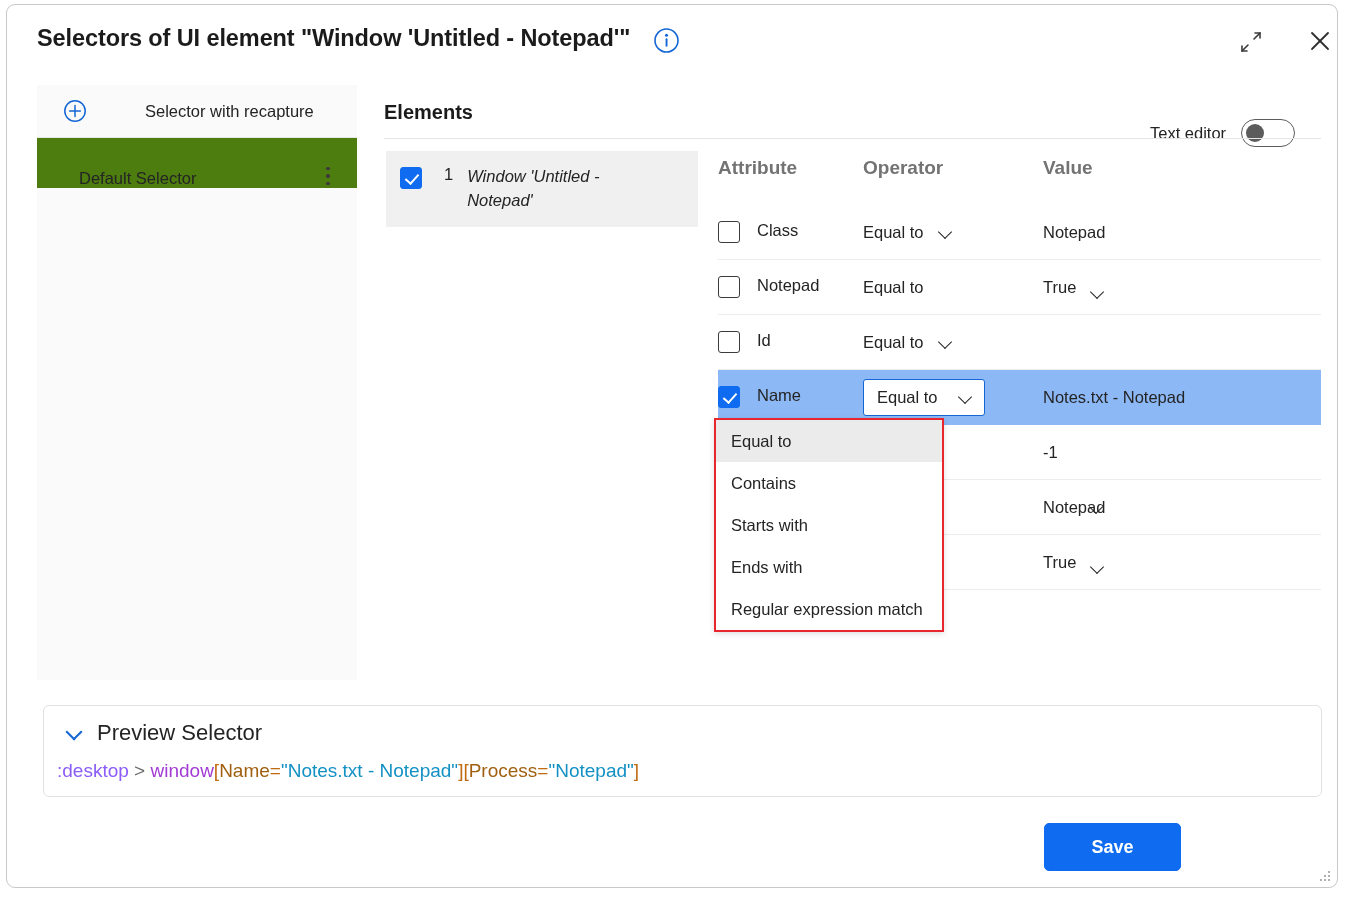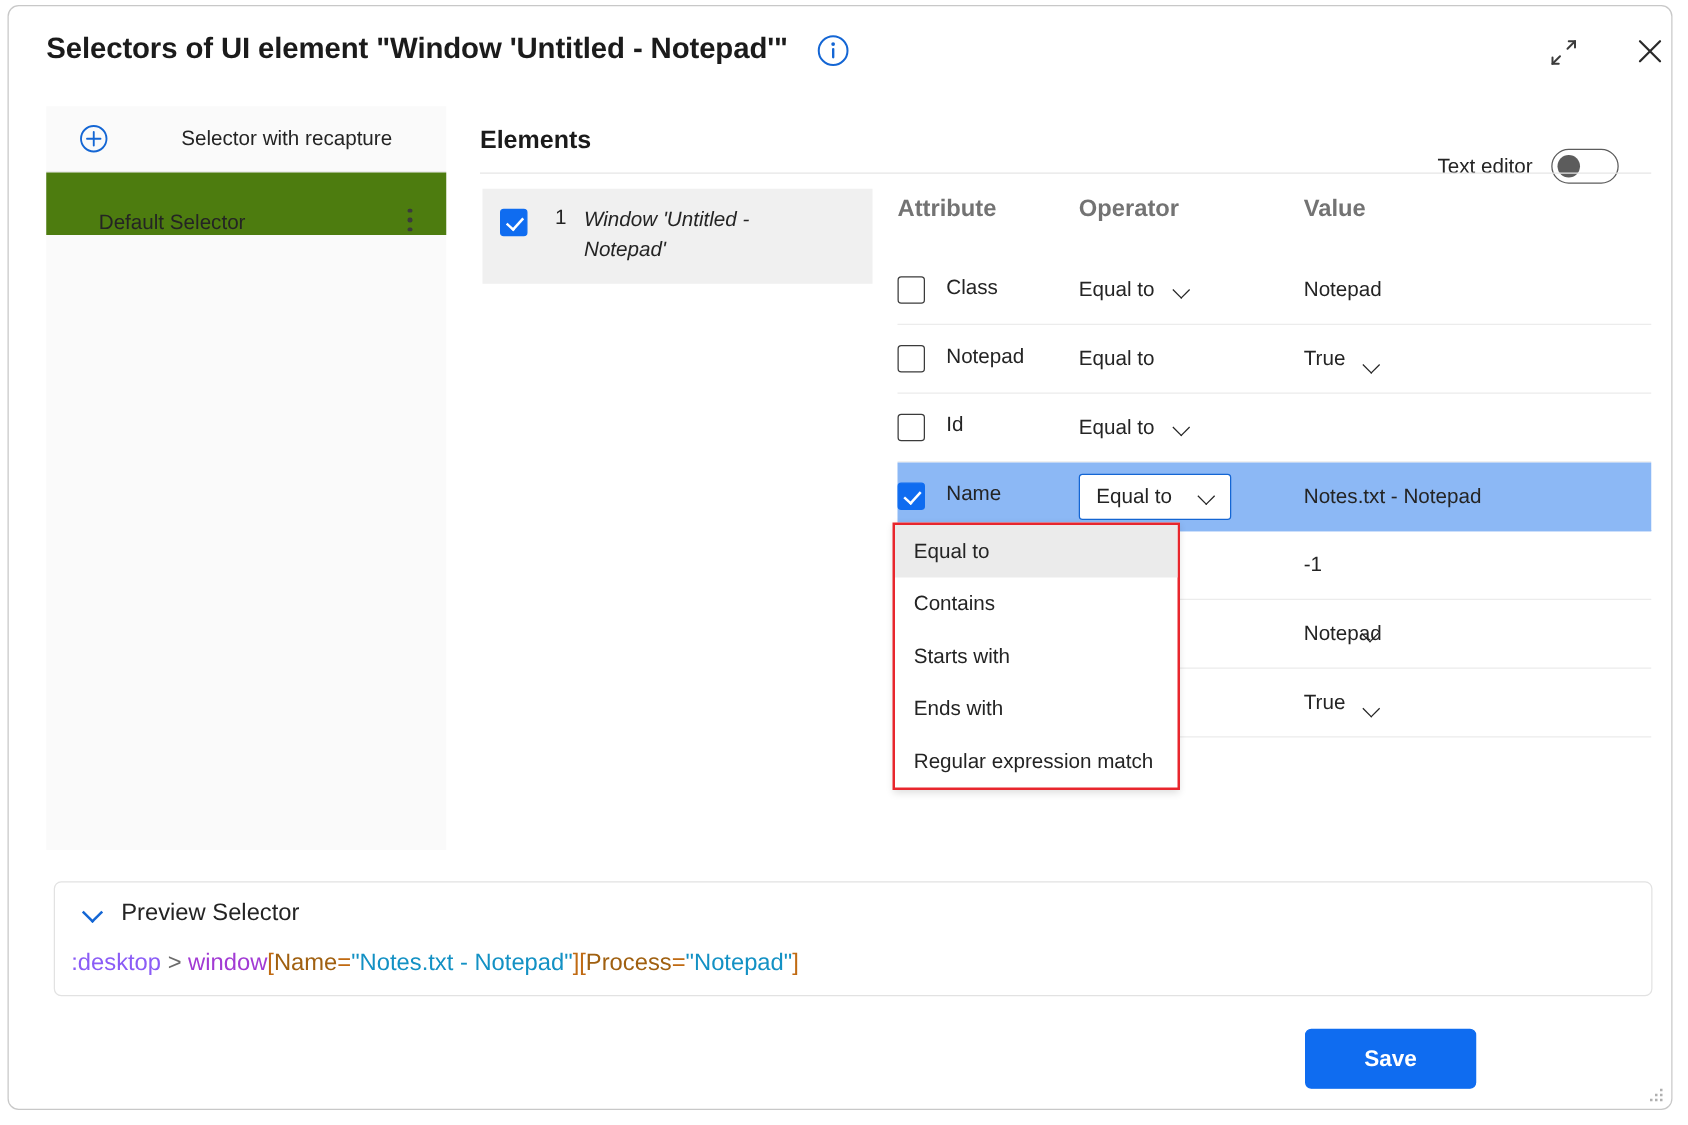--- a/index.html
+++ b/index.html
@@ -382,21 +382,21 @@
     content: "";
     position: absolute;
     left: 3px; top: 0;
     width: 10px; height: 10px;
     border: solid #1466d4;
     border-width: 0 2px 2px 0;
     transform: rotate(45deg);
   }
   .preview-title {
     margin-left: 12px;
-    font-size: 19px;
+    font-size: 22px;
     color: #242424;
   }
   .preview-code {
     position: absolute;
     left: 13px;
     top: 54px;
     font-size: 19px;
     white-space: nowrap;
     font-family: "Liberation Sans", sans-serif;
   }

